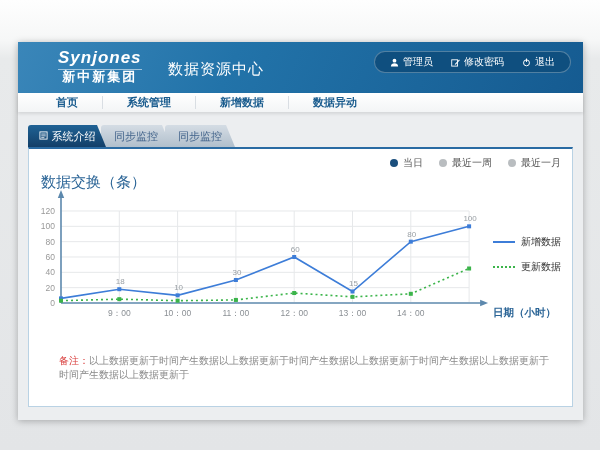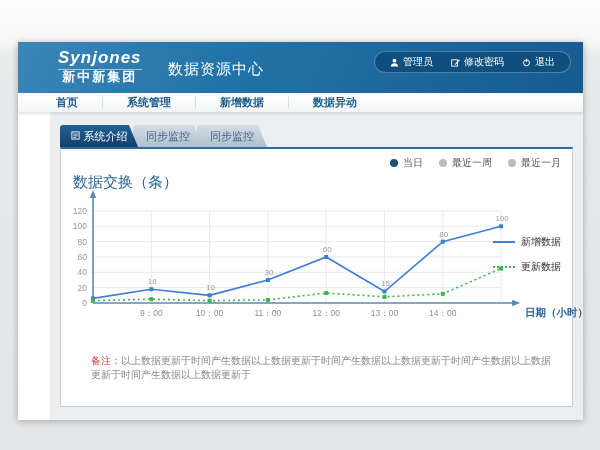--- a/index.html
+++ b/index.html
@@ -17,21 +17,21 @@
   .userbar{position:absolute;right:12px;top:9px;height:20px;display:flex;align-items:center;
     background:#0f4f7f;border:1px solid rgba(255,255,255,.28);border-radius:11px;padding:0 6px;}
   .user-item{display:flex;align-items:center;gap:4px;color:#fff;font-size:10px;padding:0 9px;cursor:pointer;white-space:nowrap;}
   .user-item svg{display:block;}
   
   .nav{position:absolute;left:0;top:51px;right:0;height:19px;background:linear-gradient(#ffffff,#f3f5f6);
     box-shadow:0 2px 3px rgba(0,0,0,.10);display:flex;align-items:center;padding-left:14px;z-index:2;}
   .nav-item{font-size:11px;font-weight:bold;color:#1a5c8e;padding:0 24px;line-height:13px;cursor:pointer;}
   .nav-item + .nav-item{border-left:1px solid #d9dee3;}
   
-  .content{position:absolute;left:0;top:70px;right:0;bottom:0;background:#eceef0;margin-left:32px;}
+  .content{position:absolute;left:0;top:70px;right:0;bottom:0;background:#eceef0;}
   .tabs{display:flex;margin:13px 0 0 10px;height:22px;}
   .tab{height:22px;line-height:22px;text-align:center;font-size:11px;cursor:pointer;
     clip-path:polygon(0 0,calc(100% - 9px) 0,100% 100%,0 100%);border-radius:3px 0 0 0;}
   .tab.active{width:78px;background:linear-gradient(#1f6295,#133f68);color:#fff;z-index:3;position:relative;
     display:flex;align-items:center;justify-content:center;gap:4px;}
   .tab.inactive{width:70px;background:linear-gradient(#d4dce4,#b1bfcc);color:#44658c;position:relative;}
   .tab.t2{margin-left:-5px;z-index:2;}
   .tab.t3{margin-left:-6px;z-index:1;}
   
   .panel{position:relative;margin:0 10px;height:257px;background:#fff;

